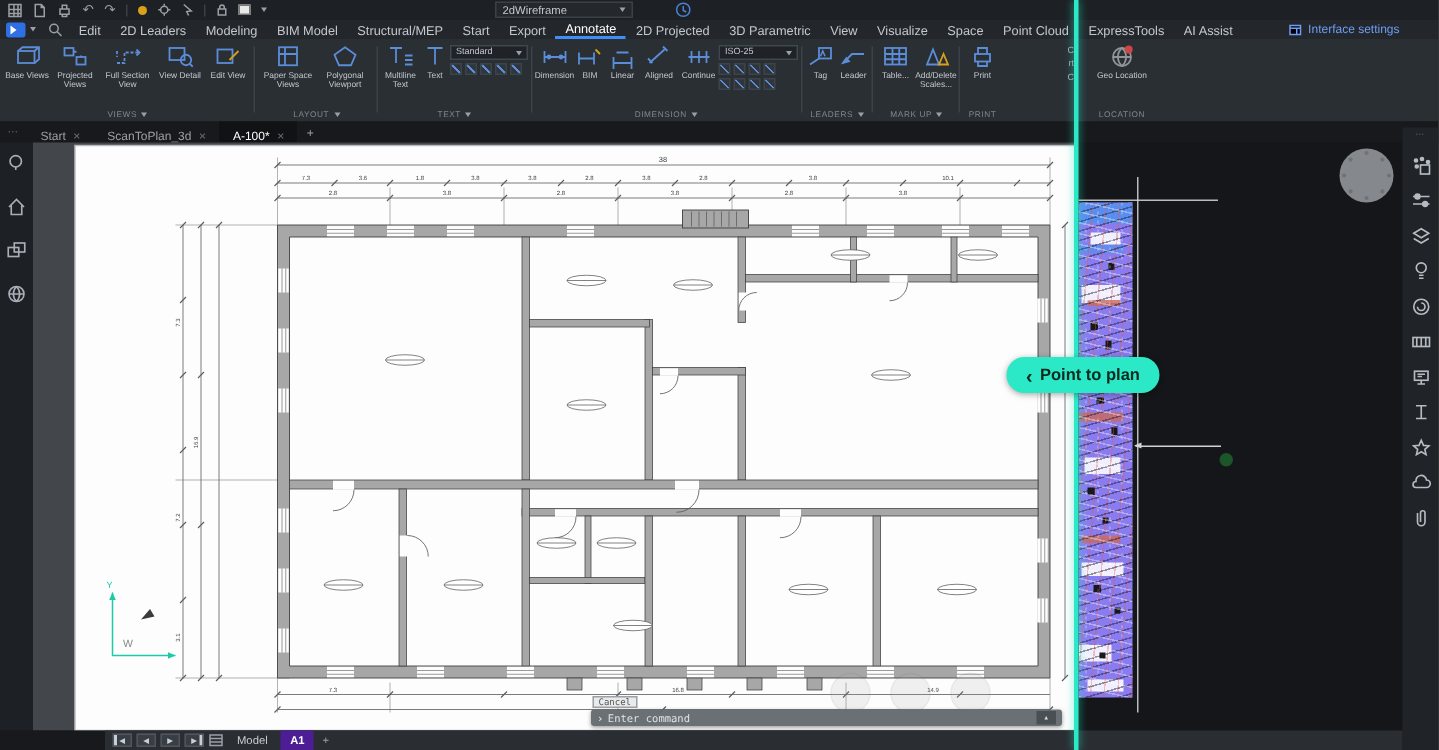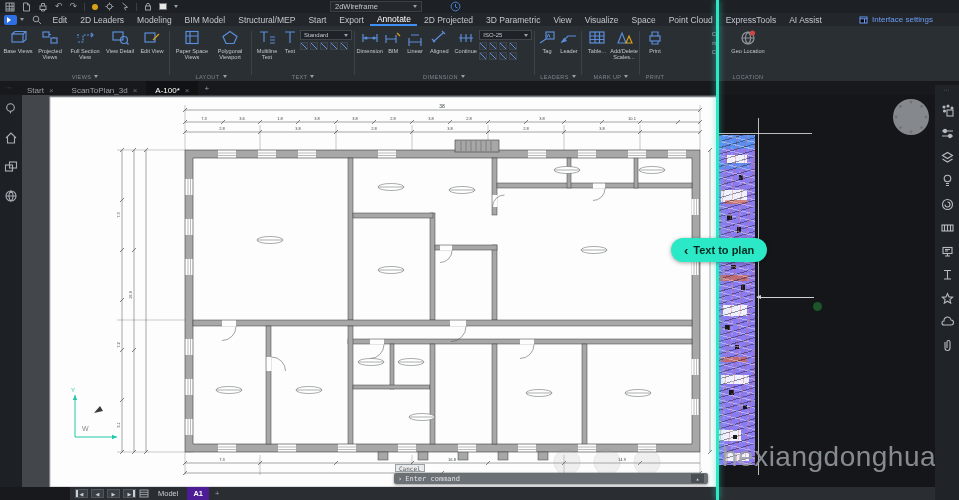--- a/index.html
+++ b/index.html
@@ -624,21 +624,20 @@
           <circle cx="35" cy="20" r="1.4"></circle>
           <circle cx="30.6" cy="30.6" r="1.4"></circle>
           <circle cx="20" cy="35" r="1.4"></circle>
           <circle cx="9.4" cy="30.6" r="1.4"></circle>
           <circle cx="5" cy="20" r="1.4"></circle>
           <circle cx="9.4" cy="9.4" r="1.4"></circle>
           <circle cx="20" cy="5" r="1.4"></circle>
           <circle cx="30.6" cy="9.4" r="1.4"></circle>
         </g>
     </svg>
-    <div class="watermark">hexiangdonghua</div>
   </div>
 
   <div class="rightrail">
     <span class="raildots">⋯</span>
     <svg width="13" height="13" viewBox="0 0 13 13">
         <rect x="6" y="6" width="6" height="6"></rect>
         <circle cx="3" cy="3" r="1" fill="#b6bbc1"></circle>
         <circle cx="7" cy="2" r="1" fill="#b6bbc1"></circle>
         <circle cx="11" cy="4" r="1" fill="#b6bbc1"></circle>
         <circle cx="3.5" cy="7" r="1" fill="#b6bbc1"></circle>
@@ -694,16 +693,16 @@
         </svg>
       <span class="mtab">Model</span>
       <span class="mtab on">A1</span>
       <span class="sbplus">+</span>
     </div>
   </div>
 
   <div class="divider"></div>
   <div class="scanbtn">
     <span class="chv">‹</span>
-    <span>Text to plan</span>
+    <span>Point to plan</span>
   </div>
 
 </div>
 
 </body></html>

